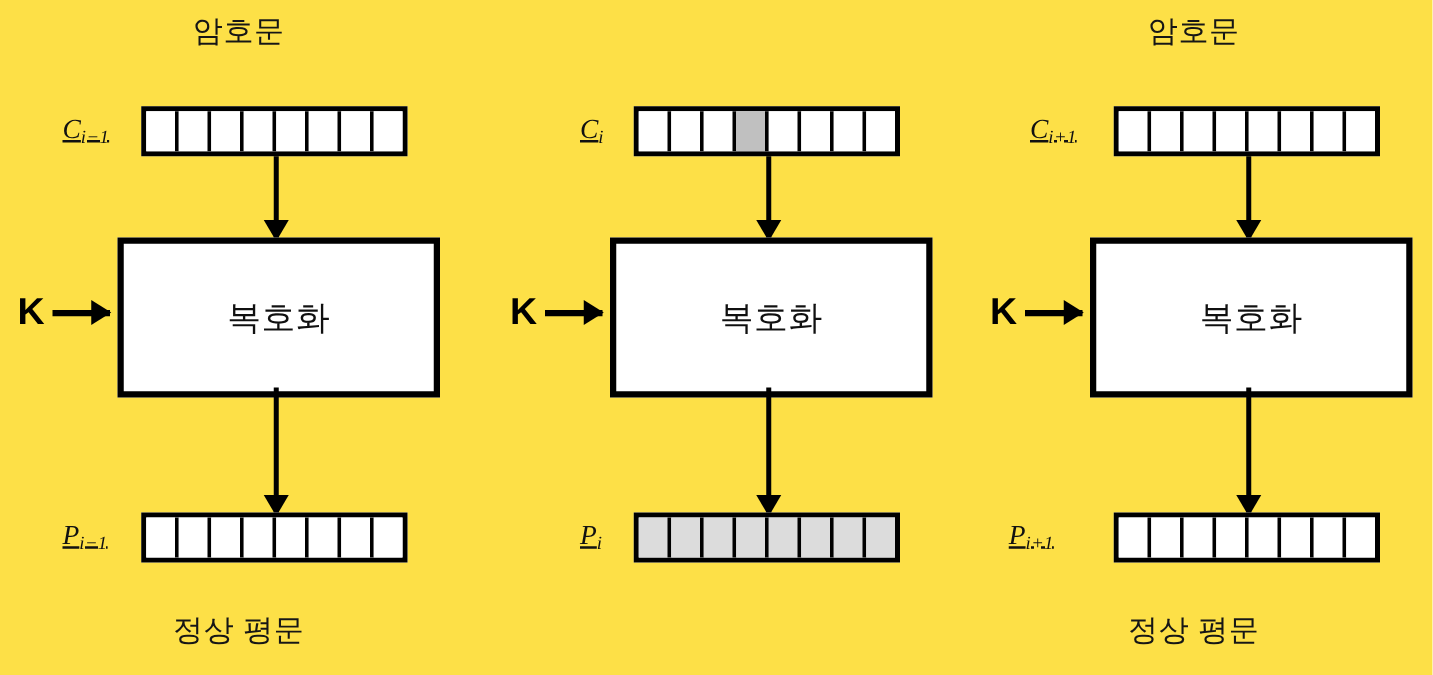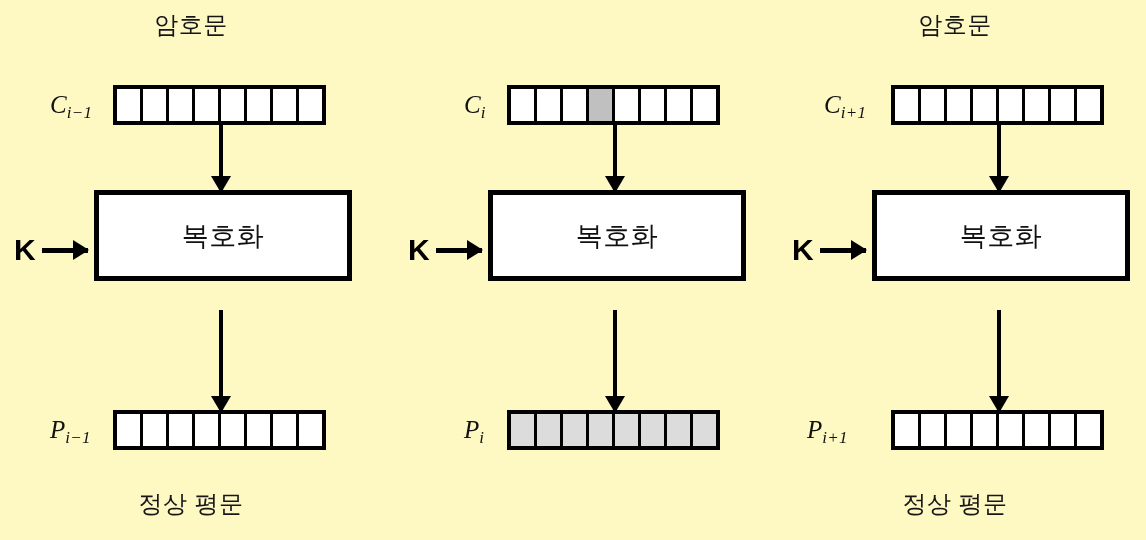--- a/index.html
+++ b/index.html
@@ -7,21 +7,21 @@
     padding: 0;
     background: #ffffff;
   }
   body {
     font-family: "Liberation Sans", sans-serif;
   }
   #canvas {
     position: relative;
     width: 1146px;
     height: 540px;
-    background: #fef9c3;
+    background: #fde047;
     overflow: hidden;
   }
 
   
   .column {
     position: absolute;
     top: 0;
     height: 540px;
   }
 
@@ -61,39 +61,40 @@
   }
   .cell:last-child { border-right: none; }
   .cell.err-cipher { background: #c0c0c0; }
   .cell.err-plain  { background: #dcdcdc; }
 
   
   .mathlabel {
     position: absolute;
     font-family: "Liberation Serif", serif;
     font-style: italic;
-    font-size: 25px;
+    font-size: 22px;
     color: #111111;
     white-space: nowrap;
     line-height: 1;
+    text-decoration: underline;
   }
   .mathlabel sub {
     font-size: 0.68em;
     font-style: italic;
     vertical-align: -0.30em;
     letter-spacing: 0.3px;
   }
   .lbl-cipher { top: 92px; }
   .lbl-plain  { top: 417px; }
 
   
   .decbox {
     position: absolute;
     top: 190px;
-    height: 91px;
+    height: 128px;
     border: 5px solid #000000;
     background: #ffffff;
     box-sizing: border-box;
     display: flex;
     align-items: center;
     justify-content: center;
   }
   .decbox-label {
     font-family: "Liberation Sans", sans-serif;
     font-size: 27px;

